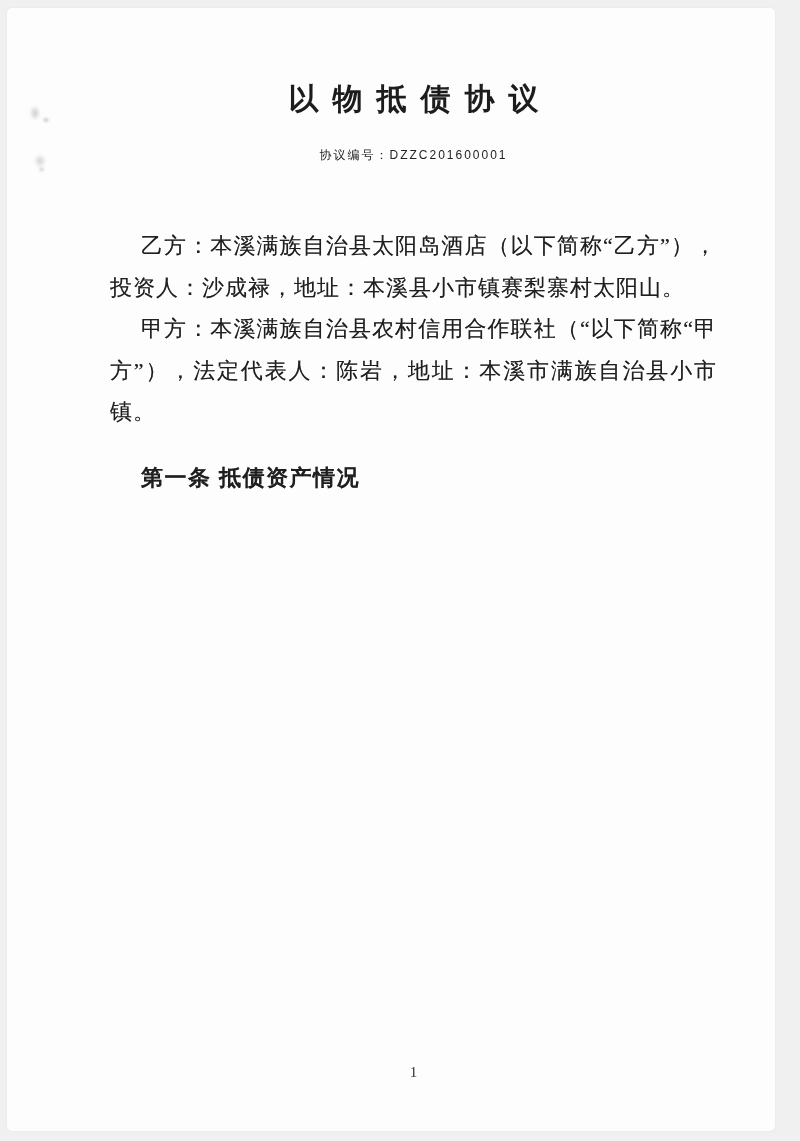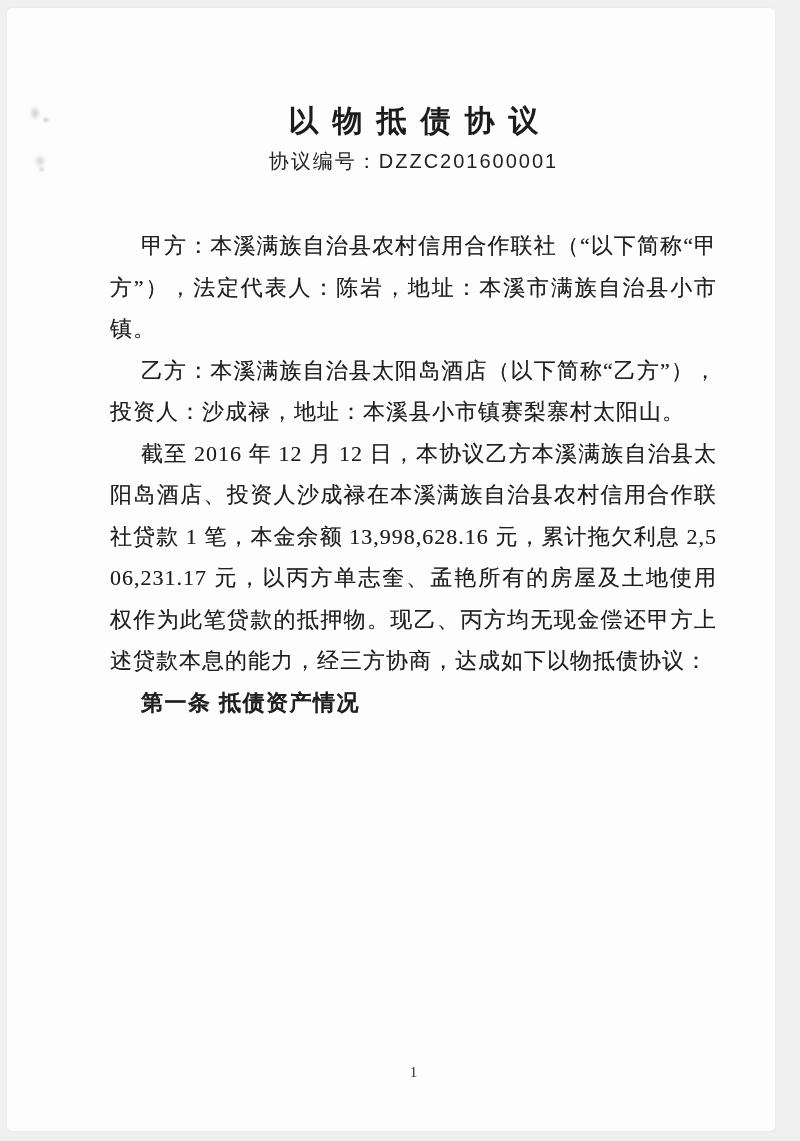--- a/index.html
+++ b/index.html
@@ -23,39 +23,39 @@
   }
   .content {
     position: absolute;
     left: 103px;
     top: 0;
     width: 607px;
     height: 100%;
   }
   .doc-title {
     position: absolute;
-    top: 96px;
+    top: 74px;
     width: 100%;
     text-align: center;
     font-family: "Liberation Sans", sans-serif;
     font-size: 30px;
     font-weight: bold;
     letter-spacing: 14px;
     text-indent: 14px;
     color: #1c1c1c;
     line-height: 1.1;
     white-space: nowrap;
   }
   .doc-subtitle {
     position: absolute;
     top: 139px;
     width: 100%;
     text-align: center;
     font-family: "Liberation Sans", sans-serif;
-    font-size: 20px;
+    font-size: 12px;
     letter-spacing: 2px;
     color: #222;
     line-height: 1.4;
     white-space: nowrap;
   }
   .doc-body {
     position: absolute;
     top: 217px;
     width: 100%;
     color: #1f1f1f;
@@ -68,20 +68,21 @@
     text-shadow: 0 0 0.5px rgba(40,40,40,0.55);
   }
   .doc-body p {
     margin: 0;
     text-indent: 31px;
   }
   .doc-body p.article-heading {
     font-family: "Liberation Sans", sans-serif;
     font-weight: bold;
     letter-spacing: 1.5px;
+    margin-top: 24px;
   }
   .page-number {
     position: absolute;
     top: 1056px;
     width: 100%;
     text-align: center;
     font-size: 15px;
     color: #333;
   }
   .speck {
@@ -108,22 +109,21 @@
   <div class="speck speck-3"></div>
   <div class="speck speck-4"></div>
 
   <div class="content">
 
     <div class="doc-title">以物抵债协议</div>
 
     <div class="doc-subtitle">协议编号：DZZC201600001</div>
 
     <div class="doc-body">
+      <p>乙方：本溪满族自治县太阳岛酒店（以下简称“乙方”），投资人：沙成禄，地址：本溪县小市镇赛梨寨村太阳山。</p>
       <p>甲方：本溪满族自治县农村信用合作联社（“以下简称“甲方”），法定代表人：陈岩，地址：本溪市满族自治县小市镇。</p>
-      <p>乙方：本溪满族自治县太阳岛酒店（以下简称“乙方”），投资人：沙成禄，地址：本溪县小市镇赛梨寨村太阳山。</p>
-      <p>截至 2016 年 12 月 12 日，本协议乙方本溪满族自治县太阳岛酒店、投资人沙成禄在本溪满族自治县农村信用合作联社贷款 1 笔，本金余额 13,998,628.16 元，累计拖欠利息 2,506,231.17 元，以丙方单志奎、孟艳所有的房屋及土地使用权作为此笔贷款的抵押物。现乙、丙方均无现金偿还甲方上述贷款本息的能力，经三方协商，达成如下以物抵债协议：</p>
       <p class="article-heading">第一条 抵债资产情况</p>
     </div>
 
     <div class="page-number">1</div>
 
   </div>
 </div>
 
 </body></html>

